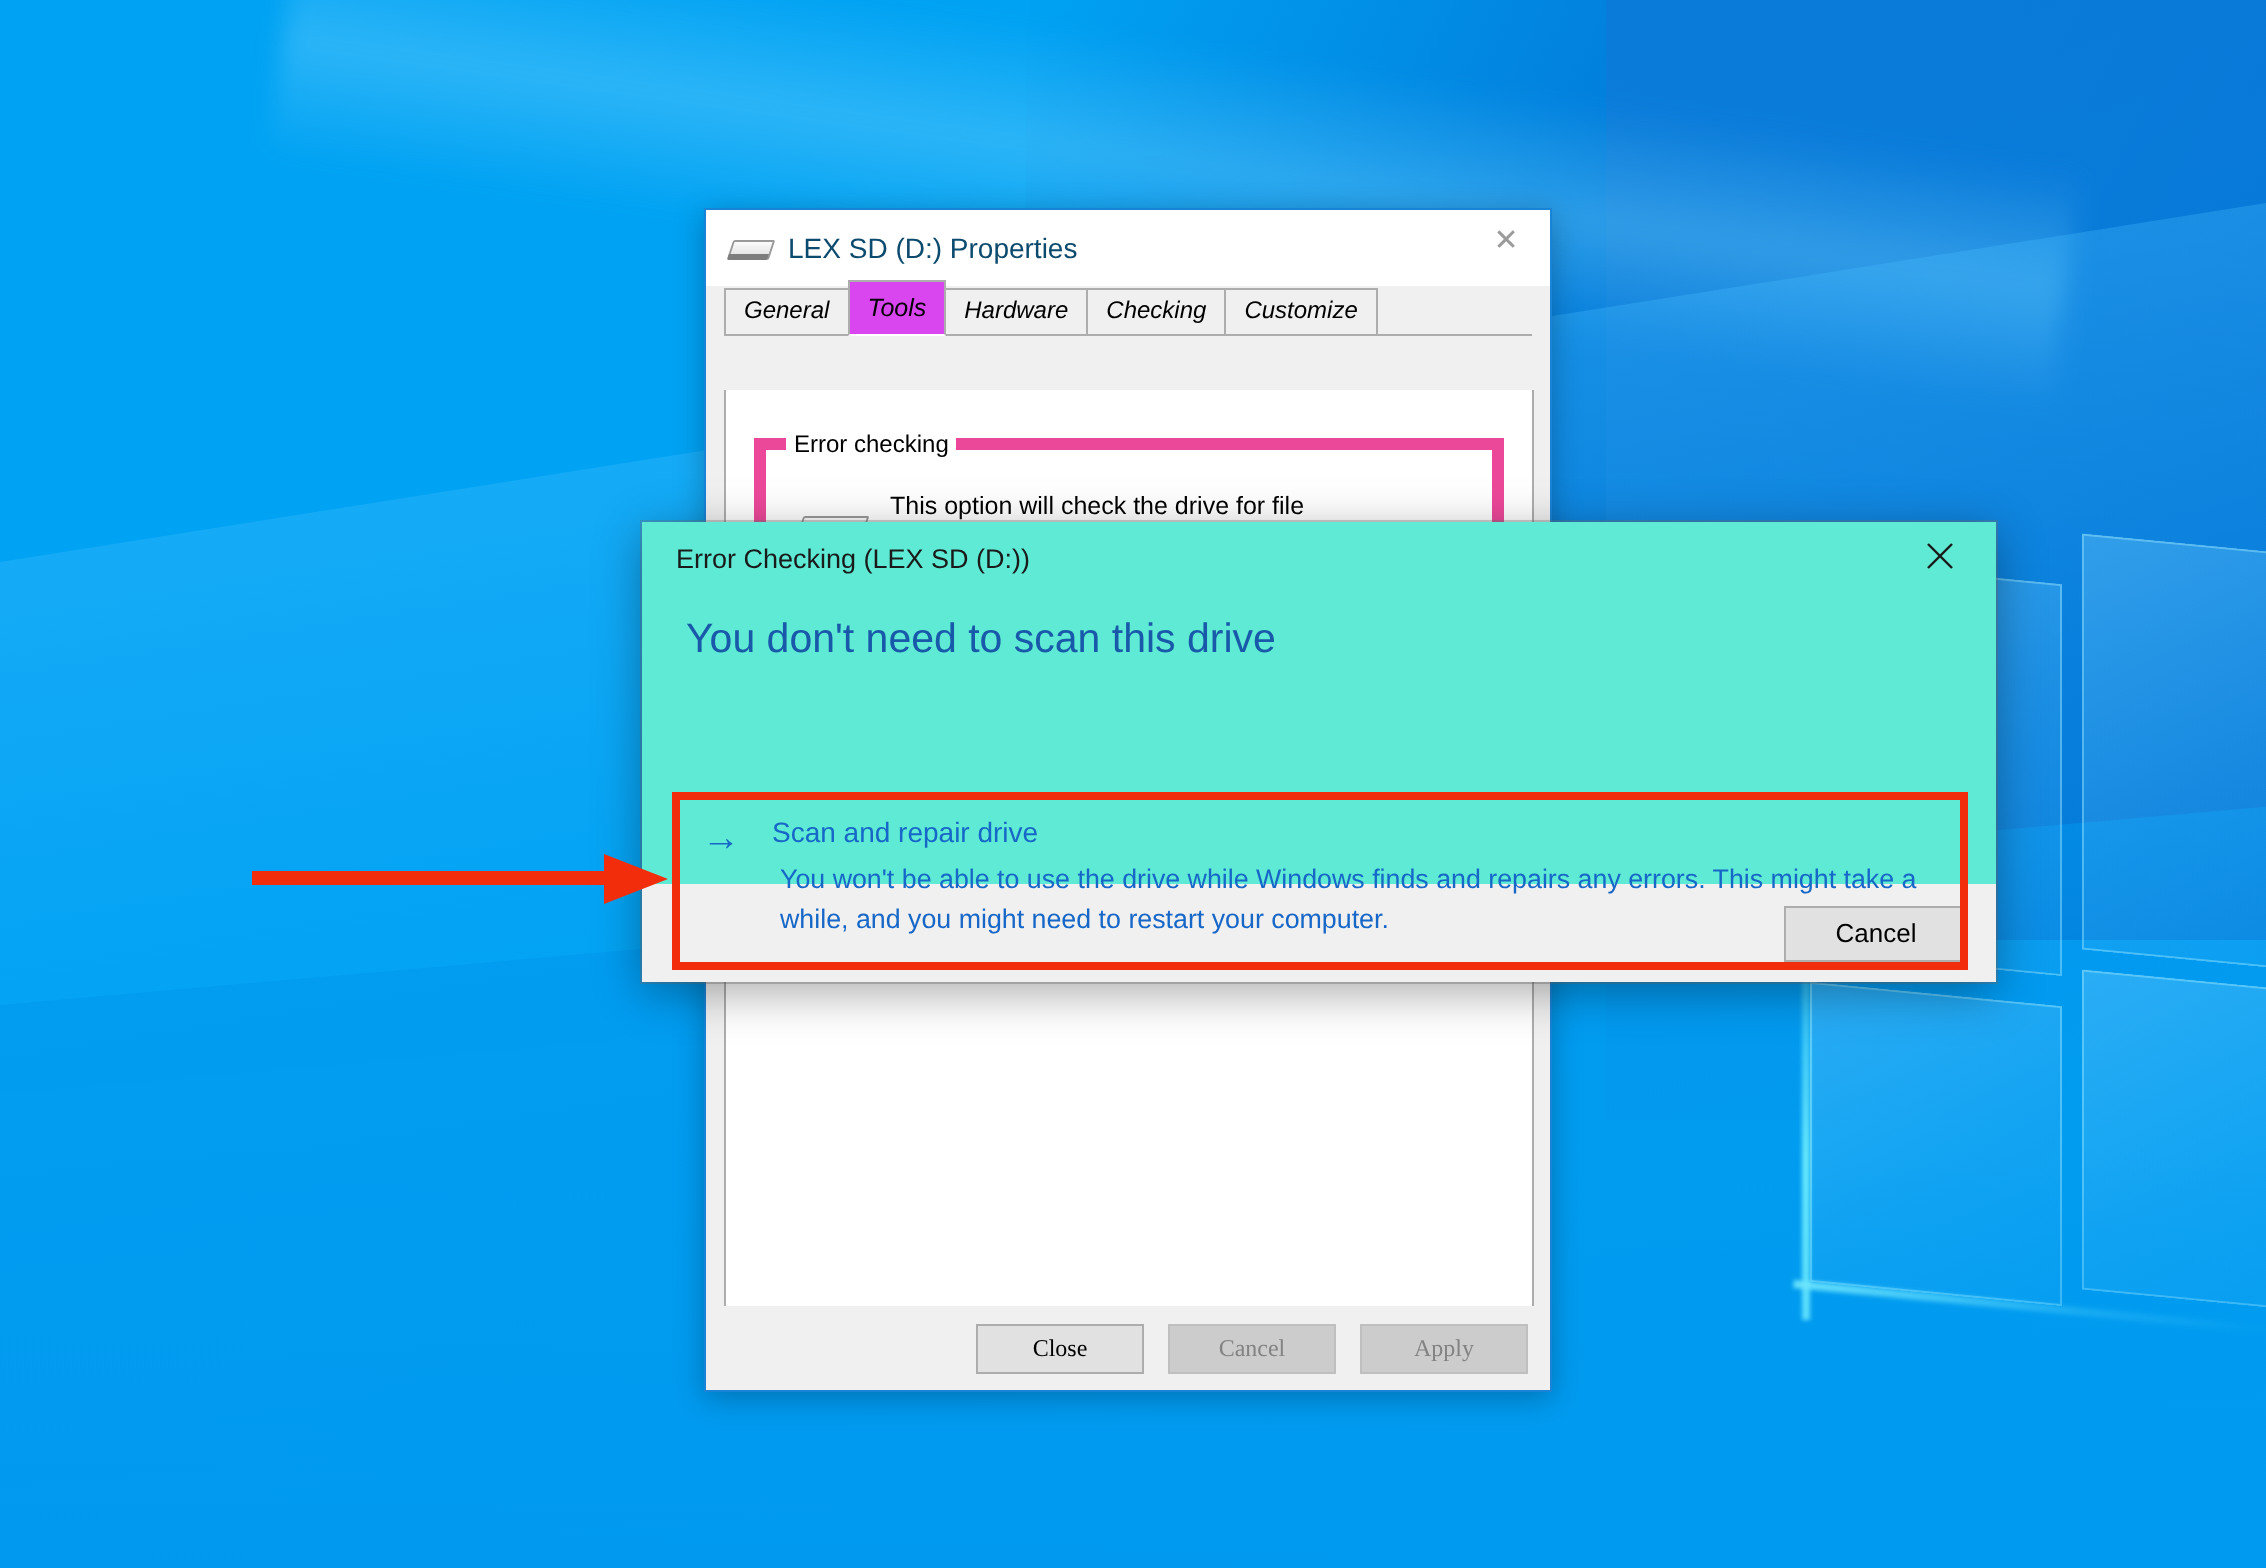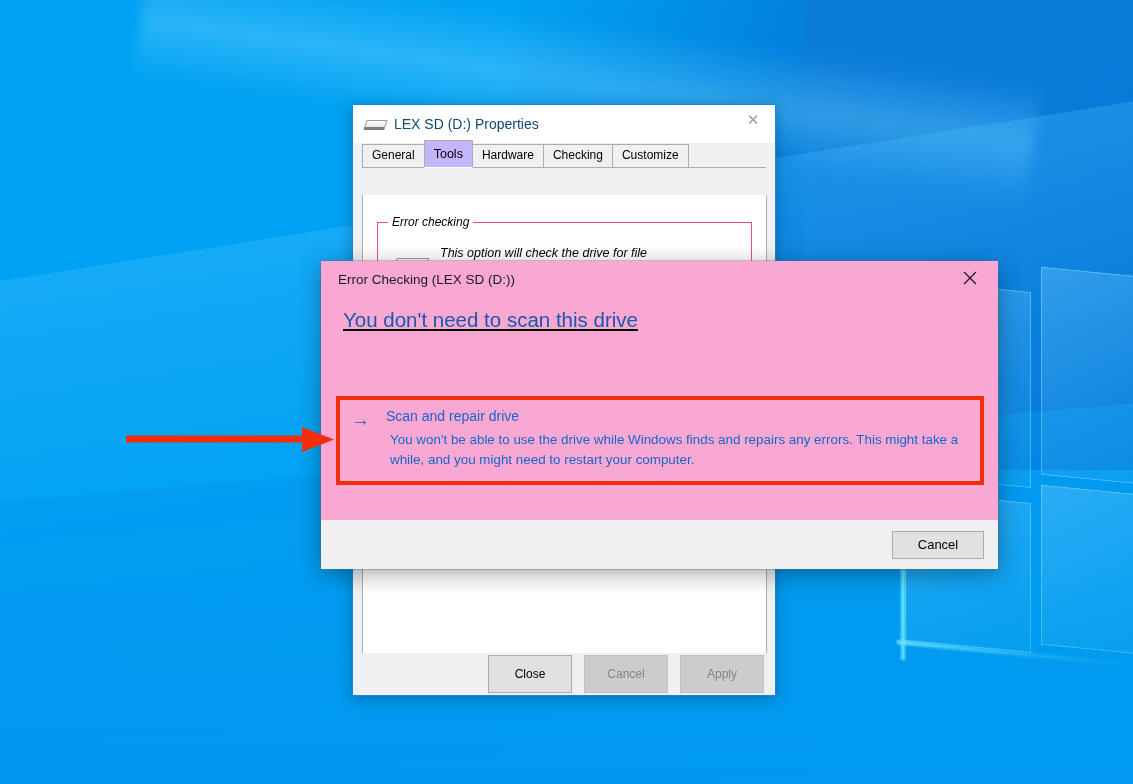--- a/index.html
+++ b/index.html
@@ -158,46 +158,46 @@
     padding: 3px 9px 4px 9px;
     border: 1px solid #adadad;
     border-bottom: none;
     background: #f0f0f0;
     color: #000;
     margin-right: -1px;
     line-height: 15px;
     cursor: pointer;
     position: relative;
     top: 0px;
+    font-style: italic;
   }
   .tab.active {
-    background: #c4b5fd;
+    background: #d946ef;
     padding-top: 6px;
     padding-bottom: 5px;
     z-index: 3;
     border-bottom: 1px solid #ffffff;
     margin-bottom: -1px;
     font-size: 12.5px;
   }
   #props-body {
     position: absolute;
     left: 9px; top: 90px;
     width: 405px; height: 460px;
     background: #ffffff;
     border: 1px solid #adadad;
     border-top: none;
     box-sizing: border-box;
     padding: 14px 12px 0 12px;
   }
   .groupbox {
-    border: 1px solid #ec4899;
+    border: 6px solid #ec4899;
     margin-top: 6px;
     padding: 10px 10px 14px 10px;
     position: relative;
-    font-style: italic;
   }
   .groupbox > legend {
     font-size: 12px;
     padding: 0 4px;
     color: #000;
   }
   .gb-row {
     display: flex;
     align-items: flex-start;
     gap: 12px;
@@ -244,42 +244,42 @@
     background: #f0f0f0;
     display: flex;
     justify-content: flex-end;
     align-items: center;
     gap: 12px;
     padding-right: 11px;
     box-sizing: border-box;
   }
   .win-btn {
     min-width: 84px;
-    height: 38px;
+    height: 25px;
     font-size: 12px;
-    font-family: Liberation Sans, sans-serif;
+    font-family: Liberation Serif, serif;
     background: #e1e1e1;
     border: 1px solid #adadad;
     color: #000;
     cursor: pointer;
     padding: 0 10px;
   }
   .win-btn.disabled {
     color: #838383;
     background: #cccccc;
     border-color: #bfbfbf;
     cursor: default;
   }
 
   
   #errorcheck-dialog {
     position: absolute;
     left: 321px; top: 261px;
-    width: 677px; height: 308px;
-    background: #f9a8d4;
+    width: 677px; height: 230px;
+    background: #5eead4;
     box-sizing: border-box;
     box-shadow: 0 5px 22px rgba(0,0,0,0.34), 0 0 0 1px rgba(120,120,120,0.35);
     color: #000;
   }
   #ec-titlebar {
     position: relative;
     height: 36px;
     display: flex;
     align-items: center;
     padding-left: 17px;
@@ -291,21 +291,20 @@
   #ec-close {
     position: absolute;
     right: 7px; top: 2px;
     width: 42px; height: 30px;
     display: flex; align-items: center; justify-content: center;
     color: #202020;
     cursor: pointer;
   }
   #ec-content {
     padding: 10px 22px 0 22px;
-    text-decoration: underline;
   }
   #ec-heading {
     font-size: 20.5px;
     color: #1859a9;
     font-weight: normal;
     margin: 0 0 0 0;
     line-height: 26px;
   }
   #ec-subtext {
     font-size: 13.5px;

